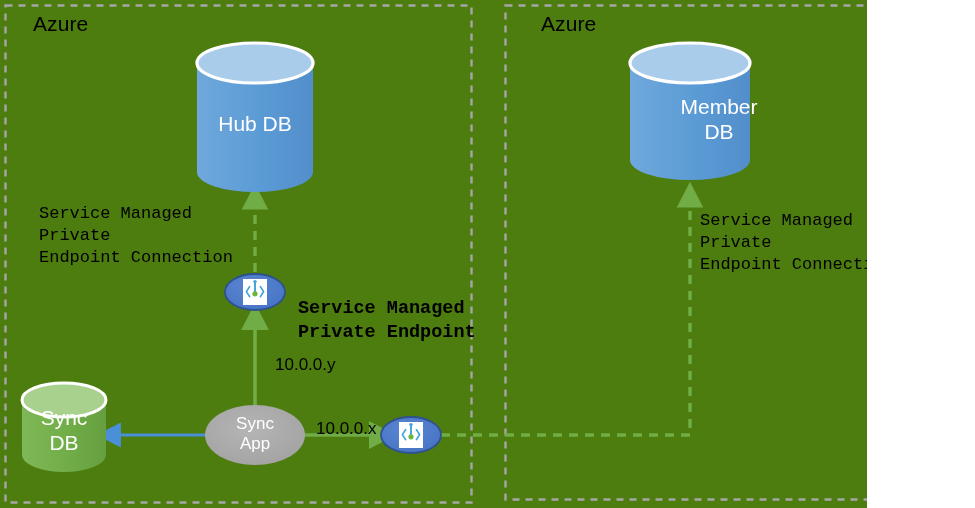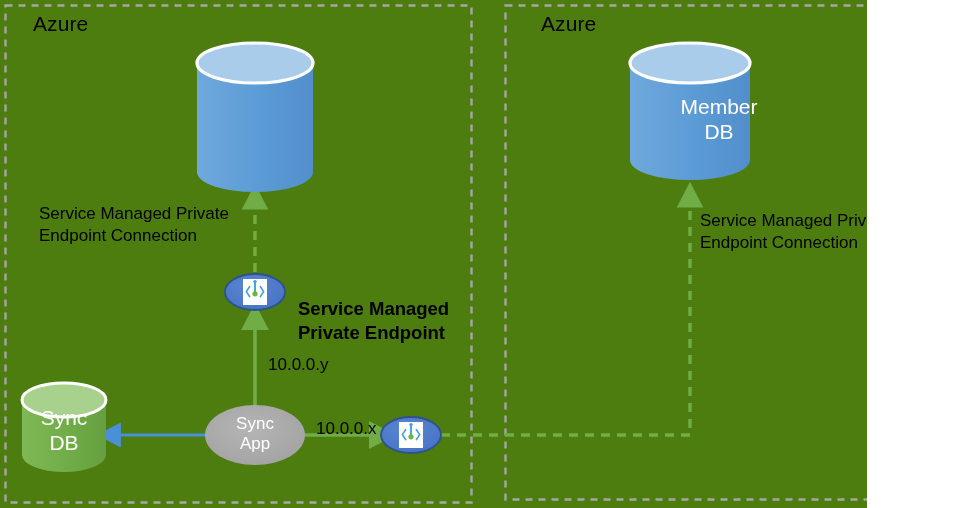--- a/index.html
+++ b/index.html
@@ -43,21 +43,21 @@
     pointer-events: none;
   }
   .db-label {
     font-size: 21px;
   }
   .app-label {
     font-size: 17px;
   }
   .edge-label {
     position: absolute;
-    font-family: Liberation Sans, sans-serif;
+    font-family: Liberation Mono, monospace;
     font-size: 17px;
     color: #000000;
     white-space: pre-line;
     line-height: 1.28;
   }
   .edge-label.bold {
     font-weight: bold;
     font-size: 18.5px;
     line-height: 1.32;
   }
@@ -170,36 +170,37 @@
         <path d="M405.6,429.6 L402.4,434.6 L405.6,439.6" fill="none" stroke="#41A2DA" stroke-width="1.7" stroke-linecap="round" stroke-linejoin="round"></path>
         <path d="M416.4,429.6 L419.6,434.6 L416.4,439.6" fill="none" stroke="#41A2DA" stroke-width="1.7" stroke-linecap="round" stroke-linejoin="round"></path>
       </g>
     </g>
   </svg>
 
   <div class="boundary-label" style="left:33px; top:12px;">Azure</div>
 
   <div class="boundary-label" style="left:541px; top:12px;">Azure</div>
 
+  <div class="node-label db-label" style="left:197px; top:112px; width:116px;">Hub DB</div>
 
   <div class="node-label db-label" style="left:630px; top:95px; width:120px;margin-left:29px;">Member
 DB</div>
 
   <div class="node-label db-label" style="left:22px; top:406px; width:84px;">Sync
 DB</div>
 
   <div class="node-label app-label" style="left:205px; top:414px; width:100px;">Sync
 App</div>
 
   <div class="edge-label" style="left:39px; top:203px; width:225px;">Service Managed Private
 Endpoint Connection</div>
 
   <div class="edge-label" style="left:700px; top:210px; width:230px;">Service Managed Private
 Endpoint Connection</div>
 
   <div class="edge-label bold" style="left:298px; top:297px; width:180px;">Service Managed
 Private Endpoint</div>
 
-  <div class="ip-label" style="left:268px; top:355px;text-align:right;">10.0.0.y</div>
+  <div class="ip-label" style="left:275px; top:355px;text-align:right;">10.0.0.y</div>
 
   <div class="ip-label" style="left:316px; top:400px;margin-top:19px;">10.0.0.x</div>
 
 </div>
 
 </body></html>

